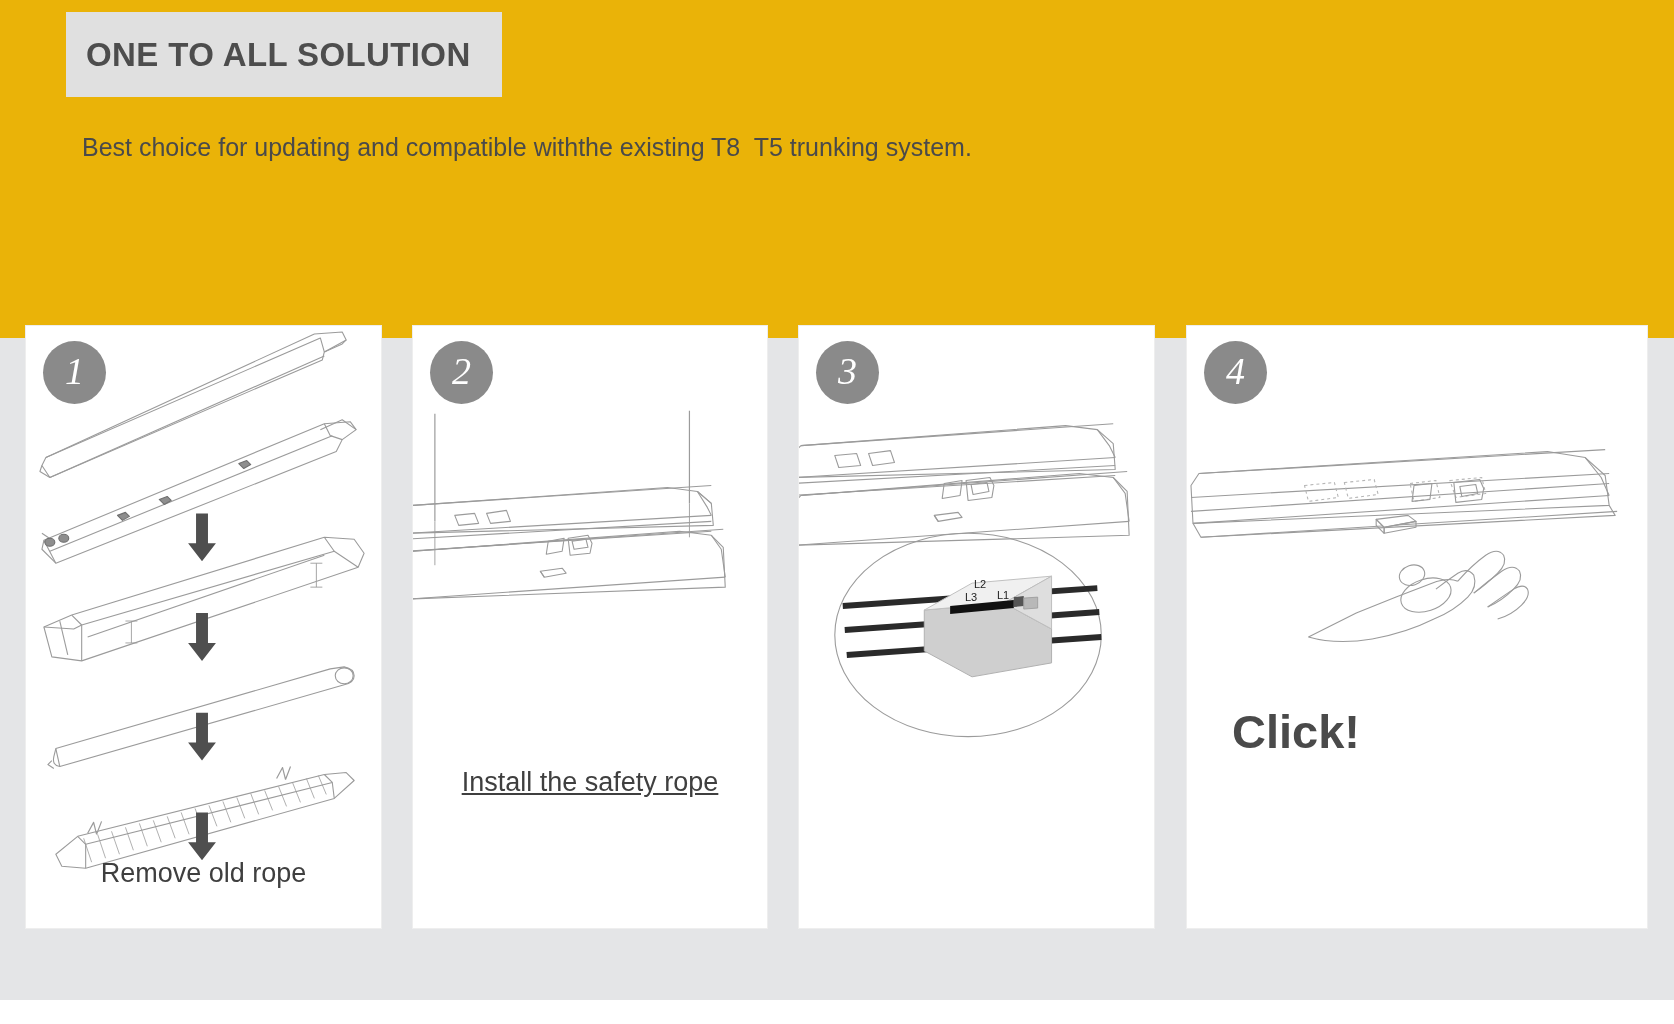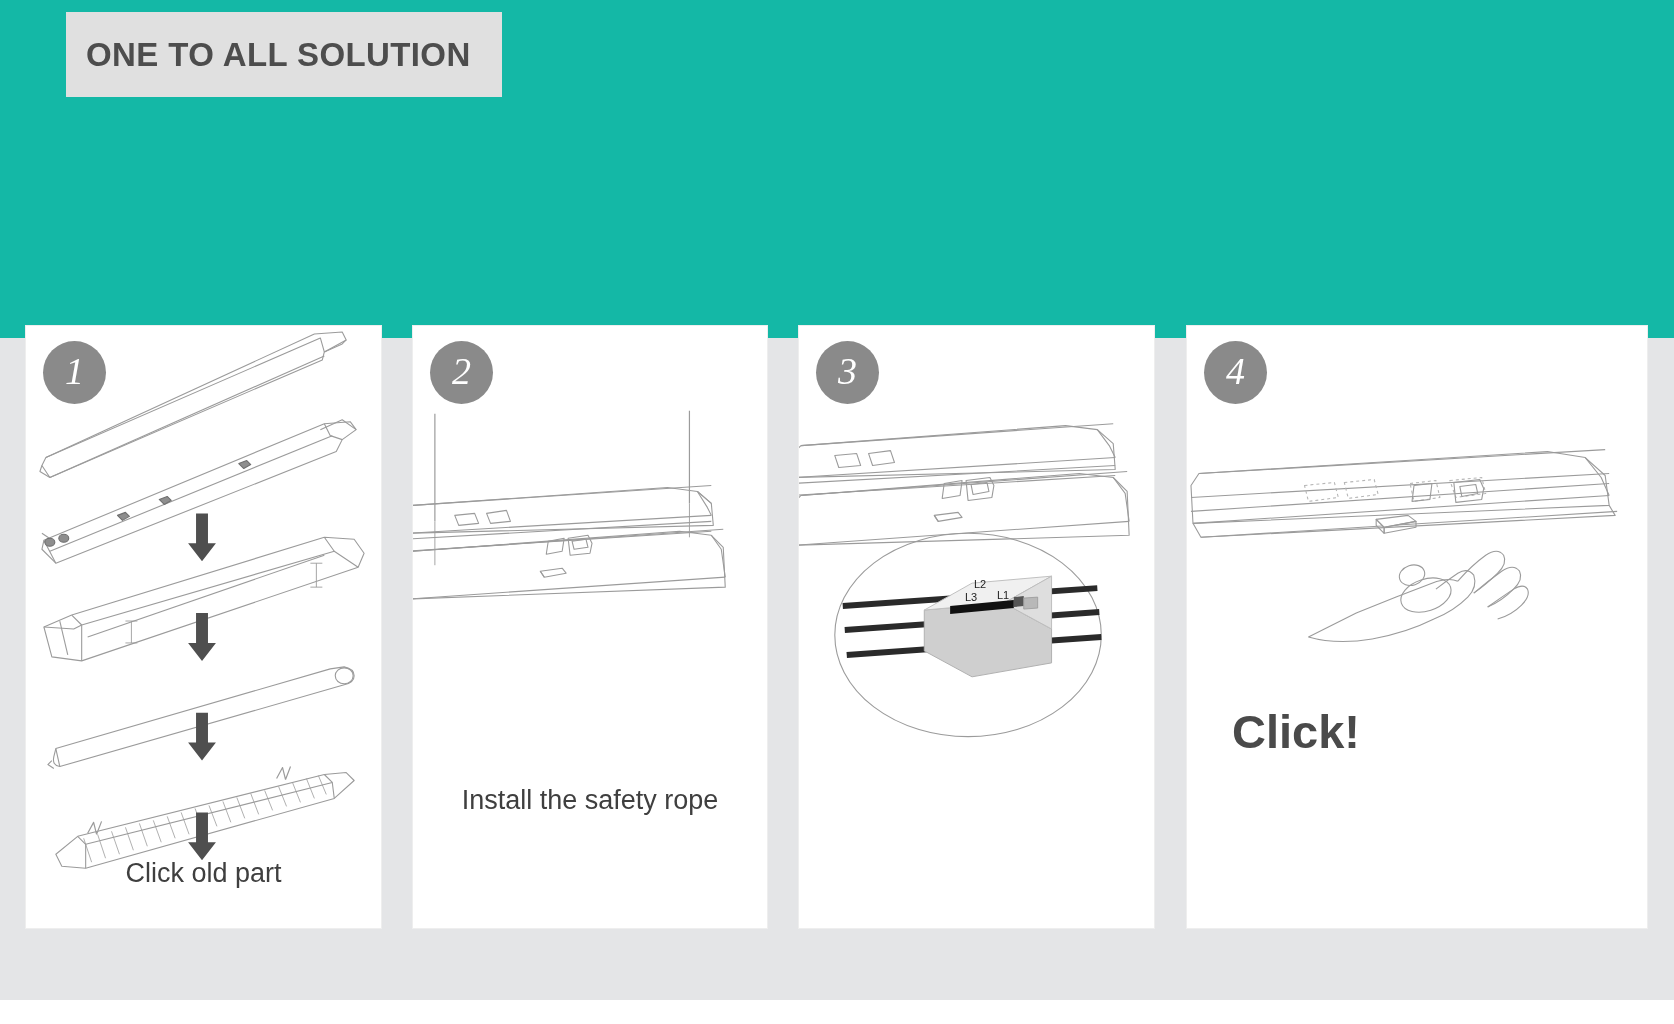--- a/index.html
+++ b/index.html
@@ -5,21 +5,21 @@
   * { box-sizing: border-box; margin: 0; padding: 0; }
   html, body {
     width: 1674px; height: 1024px;
     background: #ffffff;
     font-family: "Liberation Sans", sans-serif;
     overflow: hidden;
   }
   #page {
     position: relative;
     width: 1674px; height: 845px;
-    background: #14b8a6;
+    background: #eab308;
   }
 
   
   .title-chip {
     position: absolute;
     left: 66px; top: 12px;
     width: 436px; height: 85px;
     background: #e0e0e0;
     display: flex; align-items: center;
   }
@@ -89,21 +89,21 @@
   .caption {
     position: absolute;
     width: 100%;
     text-align: center;
     font-size: 27px;
     color: #3f3f3f;
     line-height: 1.45;
     white-space: pre-line;
   }
   .cap1 { top: 528px; }
-  .cap2 { top: 455px; }
+  .cap2 { top: 437px; text-decoration: underline; }
   .cap3 { top: 438px; }
 
   .click-head {
     position: absolute;
     left: 45px; top: 378px;
     font-size: 47px;
     font-weight: bold;
     color: #4a4a4a;
   }
   .click-body {
@@ -124,20 +124,21 @@
 </style>
 </head>
 <body>
 
 <div id="page">
 
   <div class="title-chip">
     <span>ONE TO ALL SOLUTION</span>
   </div>
 
+  <div class="subtitle">Best choice for updating and compatible withthe existing T8  T5 trunking system.</div>
 
   <div class="band"></div>
 
   <div class="panels">
 
     <div class="panel p1">
       <div class="art">
         <svg viewBox="0 0 357 604" preserveAspectRatio="none">
           <g fill="none" stroke="#9b9b9b" stroke-width="1.1" stroke-linejoin="round">
 
@@ -210,21 +211,21 @@
             <path d="M171,188 L183,188 L183,218 L191,218 L177,236 L163,218 L171,218 Z"></path>
             <path d="M171,288 L183,288 L183,318 L191,318 L177,336 L163,318 L171,318 Z"></path>
             <path d="M171,388 L183,388 L183,418 L191,418 L177,436 L163,418 L171,418 Z"></path>
             <path d="M171,488 L183,488 L183,518 L191,518 L177,536 L163,518 L171,518 Z"></path>
           </g>
         </svg>
       </div>
       <div class="badge">
         <span>1</span>
       </div>
-      <div class="caption cap1">Click old part</div>
+      <div class="caption cap1">Remove old rope</div>
     </div>
 
     <div class="panel p2">
       <div class="art">
         <svg viewBox="0 0 356 604" preserveAspectRatio="none">
           <g fill="none" stroke="#9b9b9b" stroke-width="1.1" stroke-linejoin="round">
 
             <path d="M22,88 L22,196" stroke-width="1.2"></path>
             <path d="M278,85 L278,178" stroke-width="1.2"></path>
 

